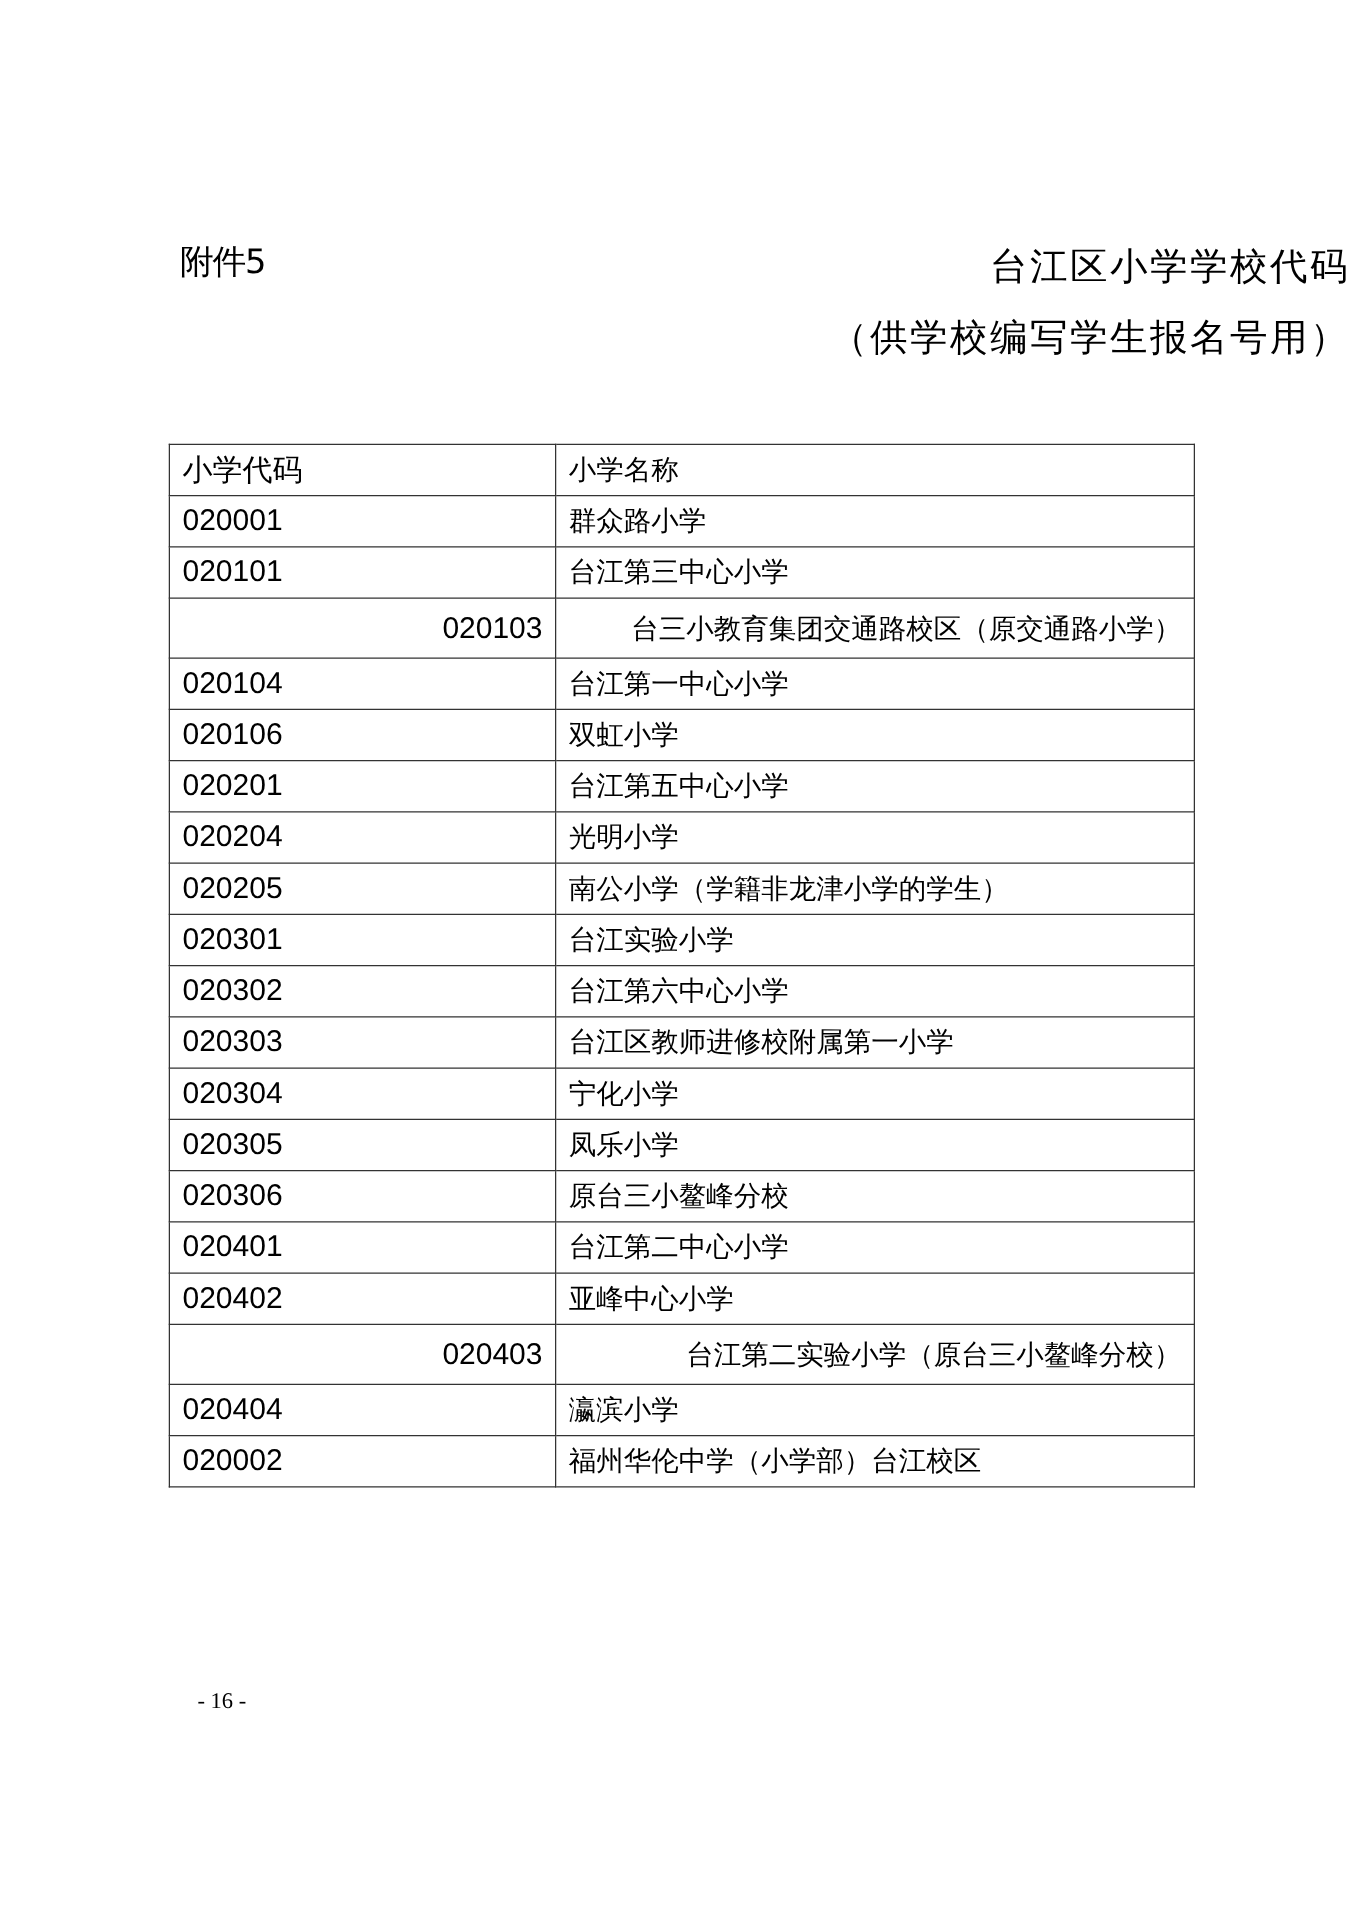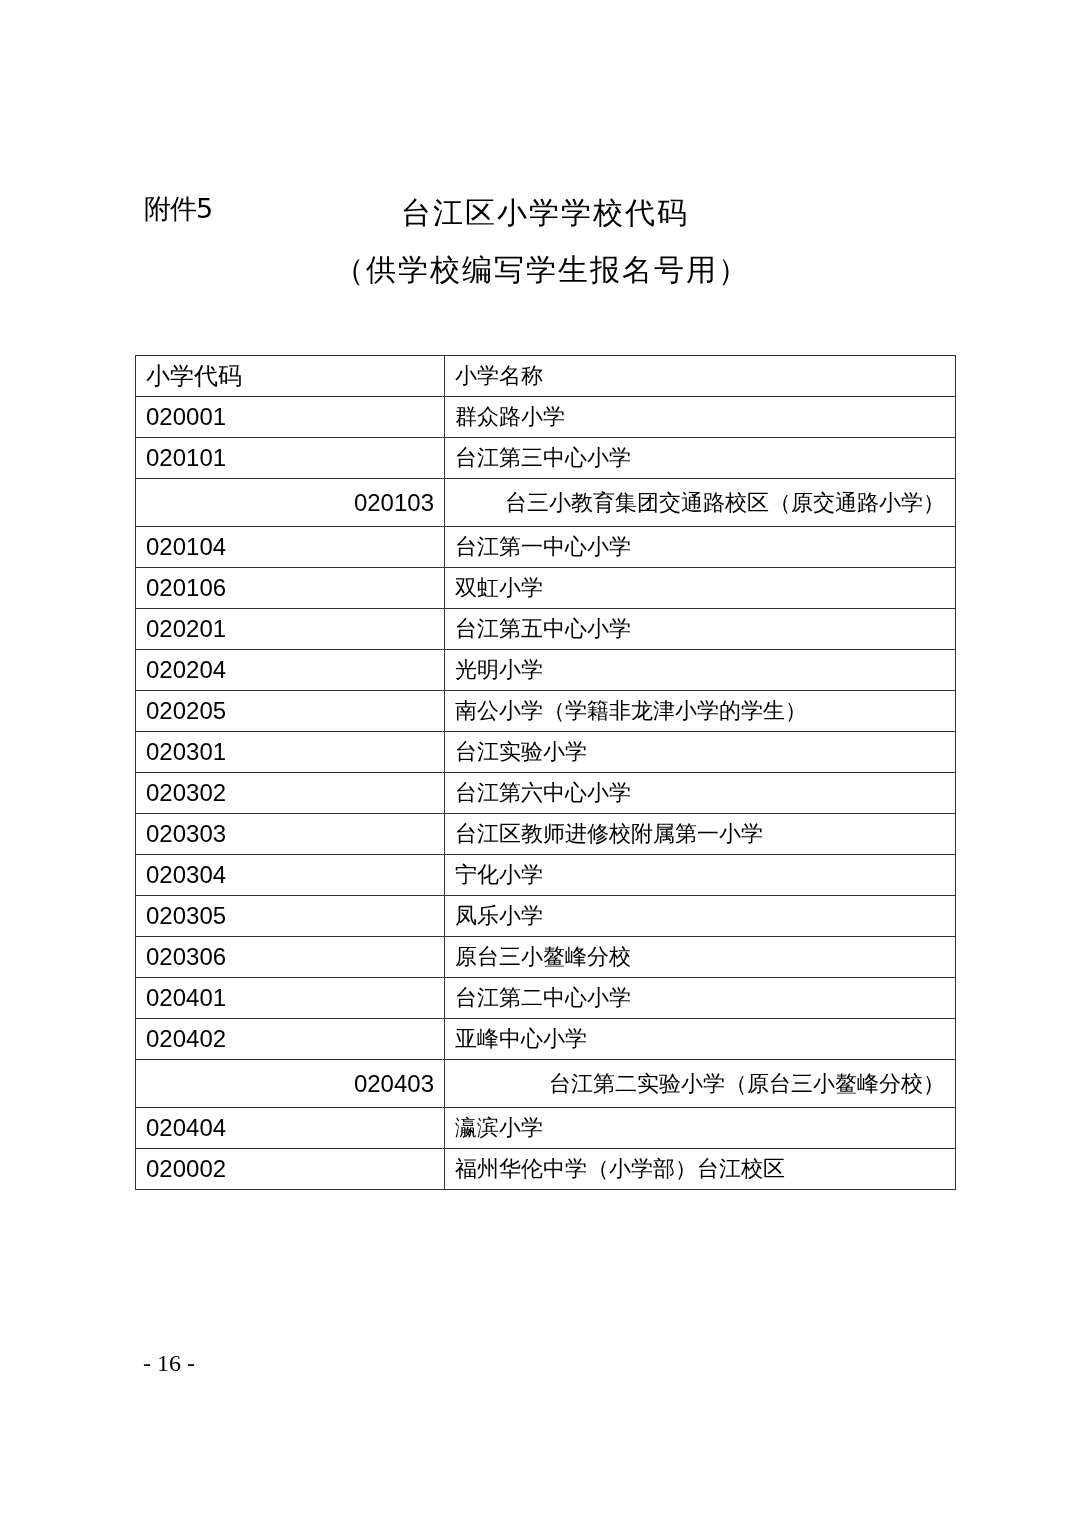--- a/index.html
+++ b/index.html
@@ -6,44 +6,44 @@
   body {
     width: 1080px; height: 1527px; position: relative; overflow: hidden;
     font-family: "DejaVu Sans", "Liberation Sans", sans-serif; color: #000;
   }
   .attachment {
     position: absolute; left: 144px; top: 143px;
     font-size: 27px; letter-spacing: -1px; margin-top: 48px;
   }
   .title {
     position: absolute; left: 0; width: 1080px; top: 193px;
-    text-align: center; font-size: 30px; letter-spacing: 2px;
+    text-align: right; font-size: 30px; letter-spacing: 2px;
     padding-left: 10px; box-sizing: border-box;
   }
   .subtitle {
     position: absolute; left: 0; width: 1080px; top: 250px;
-    text-align: center; font-size: 30px; letter-spacing: 2px;
+    text-align: right; font-size: 30px; letter-spacing: 2px;
     padding-left: 4px; box-sizing: border-box;
   }
   table.codes {
     position: absolute; left: 135px; top: 355px;
     width: 821px; border-collapse: collapse;
     font-size: 22px;
   }
   table.codes td {
     border: 1px solid #333;
     padding: 0 10px; height: 40px; vertical-align: middle;
     white-space: nowrap;
   }
   table.codes td.code { width: 288px; font-family: "Liberation Sans", sans-serif; font-size: 24px; }
   table.codes td.name { }
   table.codes tr.tall td { height: 47px; text-align: right; }
   .page-num {
-    position: absolute; left: 143px; top: 1350px;
-    font-family: "Liberation Serif", serif; font-size: 24px;
+    position: absolute; left: 158px; top: 1350px;
+    font-family: "Liberation Serif", serif; font-size: 18px;
   }
 </style>
 </head>
 <body>
 
 <div class="attachment">附件5</div>
 <div class="title">台江区小学学校代码</div>
 <div class="subtitle">（供学校编写学生报名号用）</div>
 
 <table class="codes">

